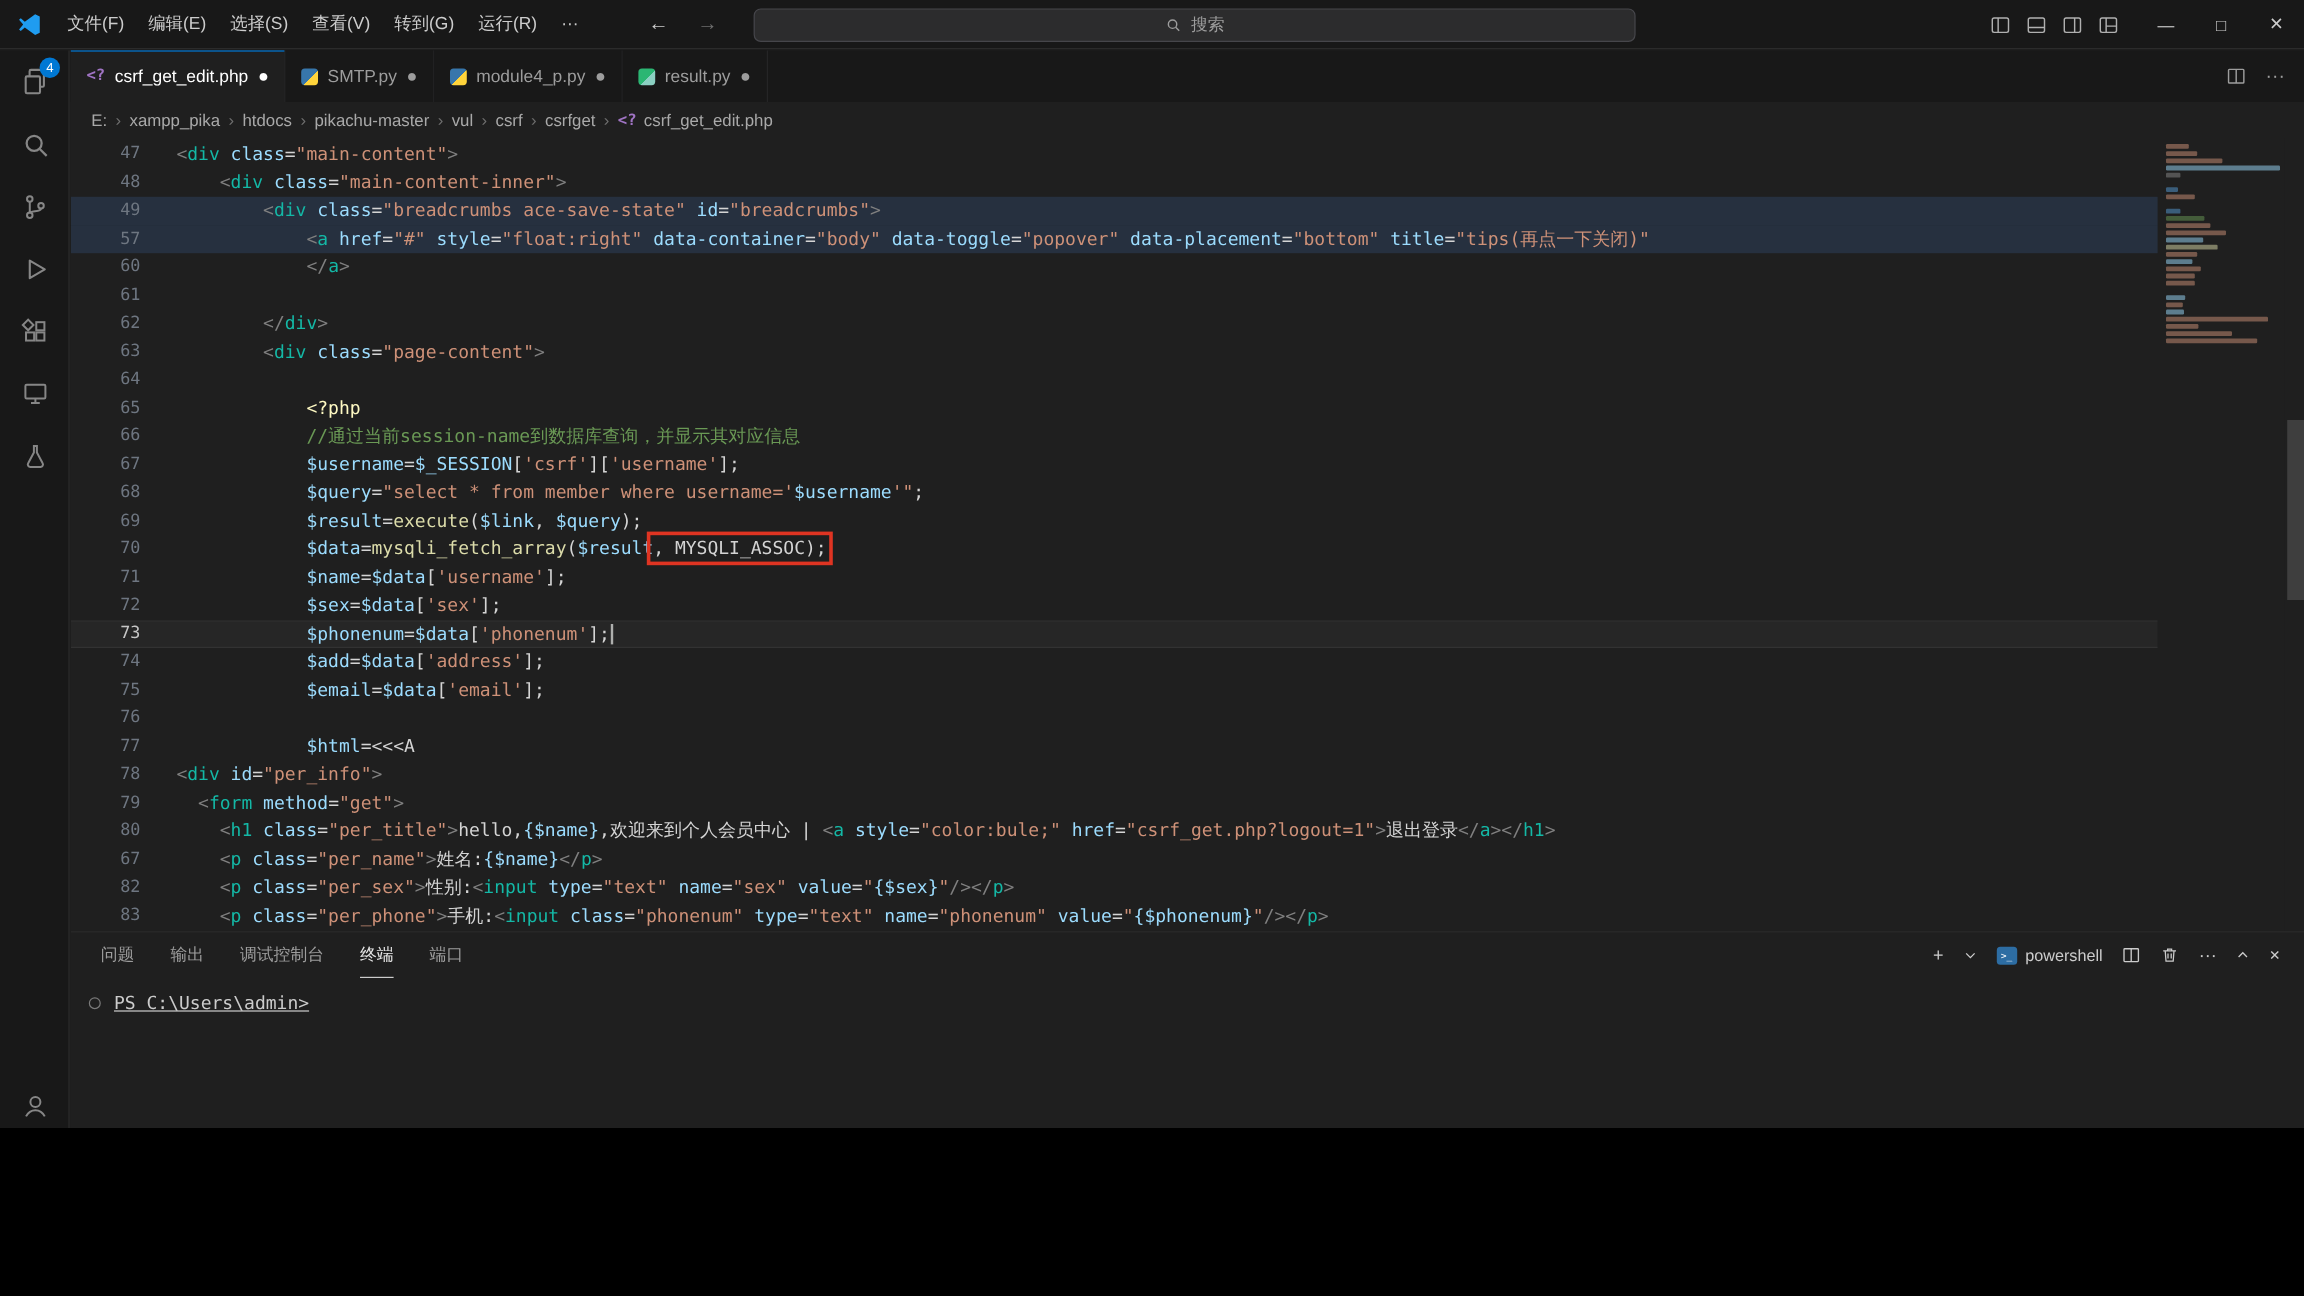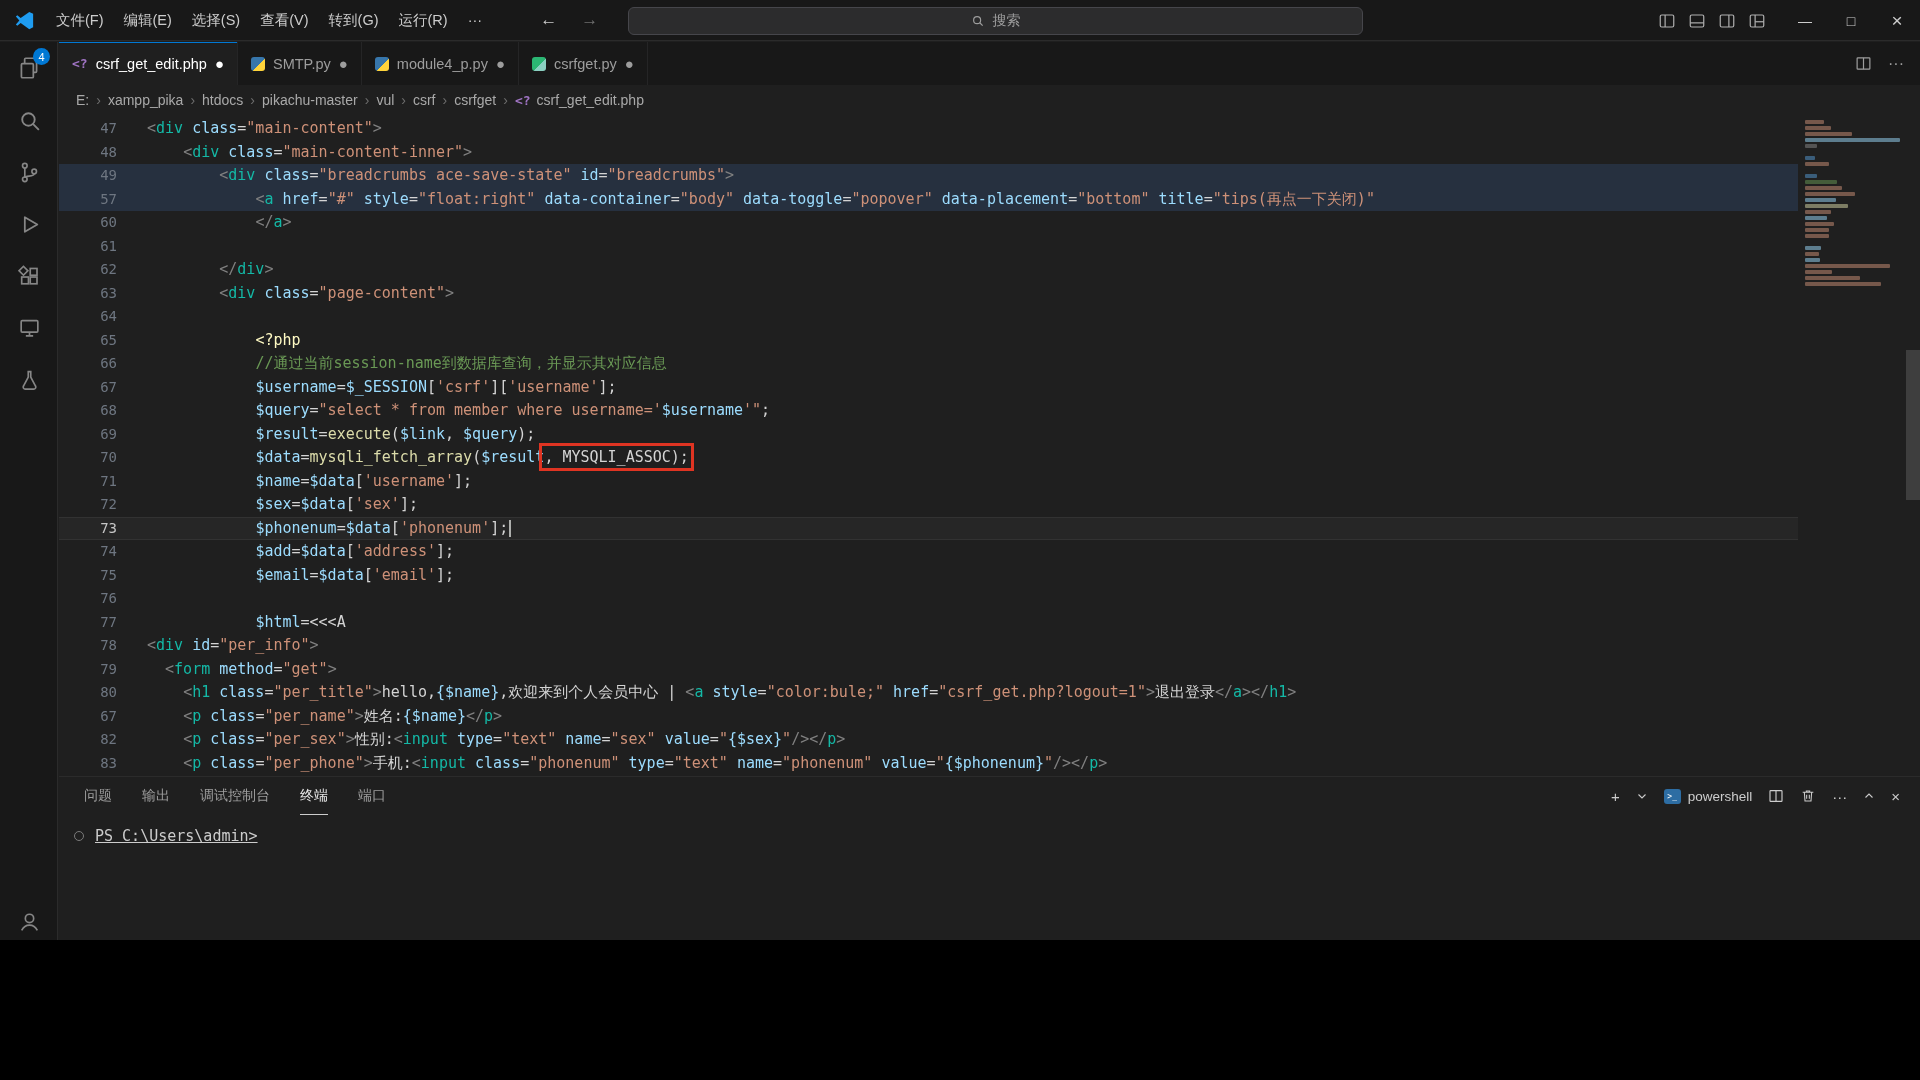--- a/index.html
+++ b/index.html
@@ -227,21 +227,21 @@
       <span>SMTP.py</span>
       <span class="dot">●</span>
     </div>
     <div class="tab">
       <span class="py-glyph"></span>
       <span>module4_p.py</span>
       <span class="dot">●</span>
     </div>
     <div class="tab">
       <span class="py-glyph green"></span>
-      <span>csrfget.py</span>
+      <span>result.py</span>
       <span class="dot">●</span>
     </div>
     <div class="tabbar-actions">
       <svg width="17" height="17" viewBox="0 0 24 24" fill="none" stroke="#9d9d9d" stroke-width="1.7">
           <rect x="3" y="4" width="18" height="16" rx="1"></rect>
           <line x1="12" y1="4" x2="12" y2="20"></line>
         </svg>
       <span>···</span>
     </div>
   </div>

